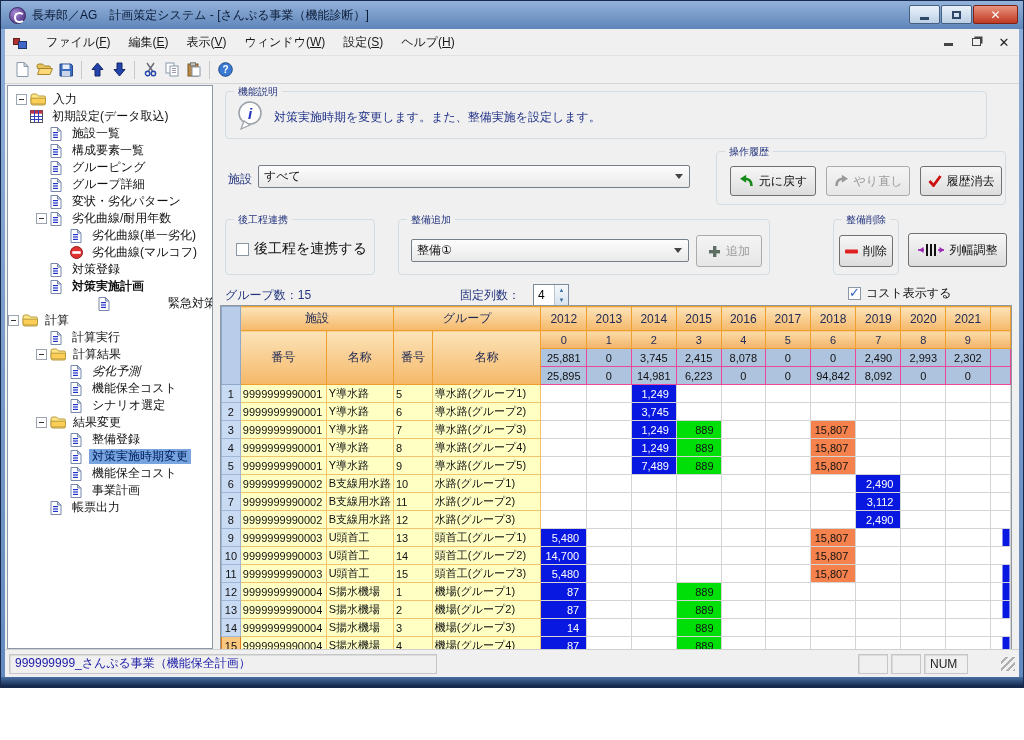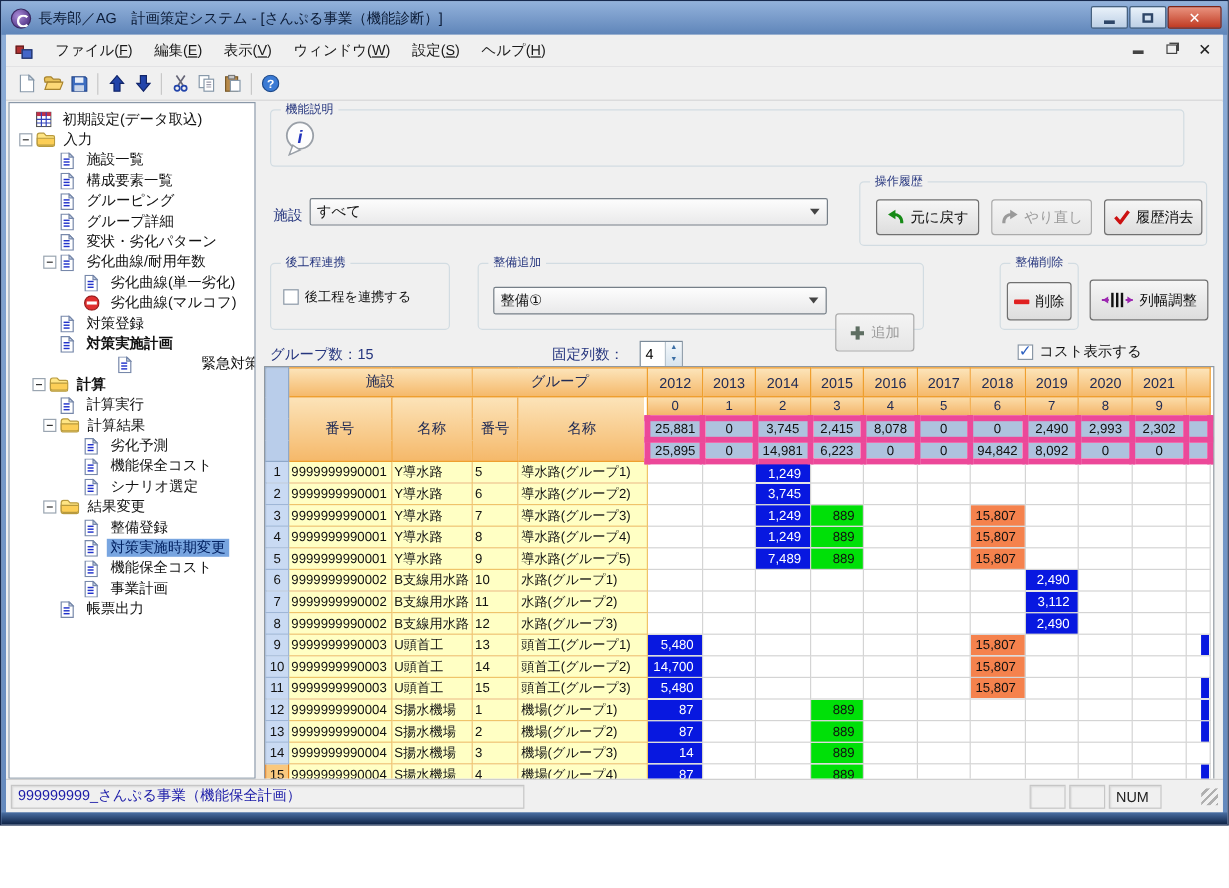--- a/index.html
+++ b/index.html
@@ -94,21 +94,21 @@
   
   .grid-wrap { position:absolute; left:5px; top:220px; width:792px; height:392px;
                border:1px solid #9098A0; background:#fff; }
   table.grid { border-collapse:collapse; table-layout:fixed; font-size:11px; }
   table.grid th, table.grid td { overflow:hidden; white-space:nowrap; padding:0 2px; }
   .corner { background:#B9CDEA; border:1px solid #8FA8C8; }
   th.oh { background:linear-gradient(#FCE3B8,#F5B869); border:1px solid #EF9F2E; color:#222C55;
           font-weight:normal; font-size:12px; }
   td.idx { background:linear-gradient(#FBDCA8,#F3B368); border:1px solid #EF9F2E; color:#222C55;
            text-align:center; }
-  td.cost { background:#AEC3DE; border:5px solid #ec4899; color:#111; text-align:center; }
+  td.cost { background:#AEC3DE; border:1px solid #ec4899; color:#111; text-align:center; }
   td.rownum { background:#C9DAF3; border:1px solid #9FB6D6; text-align:center; color:#111; }
   td.rownum.sel { background:#F9C87E; border:1px solid #E07D1A; }
   td.leftcell { background:#FFFFC4; border:1px solid #EFC46A; color:#111; }
   td.ycell { background:#fff; border:1px solid #D4D4D4; padding:0; }
   td.ycell .v { height:100%; display:flex; align-items:center; justify-content:flex-end; padding-right:5px; }
   td.ycell.blue { background:#0818E0; } td.ycell.blue .v { color:#fff; }
   td.ycell.green { background:#00E008; } td.ycell.green .v { color:#111;text-align:center; }
   td.ycell.orange { background:#F5824D; } td.ycell.orange .v { color:#111; }
   td.pcell { background:#fff; border:1px solid #D4D4D4; padding:0; }
   td.pcell.edge { background:linear-gradient(90deg,#fff 12px,#0818E0 12px); }
@@ -259,214 +259,214 @@
                 <text x="7.5" y="11" font-size="10" font-weight="bold" fill="#fff" text-anchor="middle">?</text>
               </svg>
             </span>
           </span>
         </div>
       </div>
 
     <div class="treepanel">
         <div id="tree-items">
           <div class="tree-row" style="margin-left: 8px;">
+            <span class="expander"></span>
+            <span class="tree-ico">
+              <svg width="16" height="13">
+                <path d="M1 3 q0-2 2-2 h3.5 l2 2 h5.5 q1.5 0 1.5 1.5 v6 q0 1.5-1.5 1.5 h-11 q-2 0-2-1.5 z" fill="#FFE584" stroke="#B89A3E"></path>
+                <path d="M1 5.2 h14.5 v4.3 q0 1.5-1.5 1.5 h-11 q-2 0-2-1.5 z" fill="#FCCE56" stroke="#B89A3E"></path>
+              </svg>
+            </span>
+            <span class="tree-label">入力</span>
+          </div>
+          <div class="tree-row" style="margin-left: 8px;">
             <span class="exp-spacer"></span>
             <span class="tree-ico">
               <svg width="13" height="13">
                 <rect x=".5" y=".5" width="12" height="12" fill="#fff" stroke="#555"></rect>
                 <rect x=".5" y=".5" width="12" height="3.2" fill="#C03048"></rect>
                 <path d="M4.5 .5 v12 M8.5 .5 v12 M.5 6.5 h12 M.5 9.5 h12" stroke="#3344BB" stroke-width="1"></path>
               </svg>
             </span>
             <span class="tree-label">初期設定(データ取込)</span>
           </div>
-          <div class="tree-row" style="margin-left: 8px;">
+          <div class="tree-row" style="margin-left: 28px;">
+            <span class="exp-spacer"></span>
+            <span class="tree-ico">
+              <svg width="12" height="14">
+                <path d="M1 .5 h6.5 l3.5 3.5 v9.5 h-10 z" fill="#fff" stroke="#7788AA"></path>
+                <path d="M7.5 .5 l3.5 3.5 h-3.5 z" fill="#C8D4E8" stroke="#7788AA"></path>
+                <rect x="3" y="5" width="5" height="1.2" fill="#2233CC"></rect>
+                <rect x="3" y="7.4" width="5" height="1.2" fill="#2233CC"></rect>
+                <rect x="3" y="9.8" width="5" height="1.2" fill="#2233CC"></rect>
+              </svg>
+            </span>
+            <span class="tree-label">施設一覧</span>
+          </div>
+          <div class="tree-row" style="margin-left: 28px;">
+            <span class="exp-spacer"></span>
+            <span class="tree-ico">
+              <svg width="12" height="14">
+                <path d="M1 .5 h6.5 l3.5 3.5 v9.5 h-10 z" fill="#fff" stroke="#7788AA"></path>
+                <path d="M7.5 .5 l3.5 3.5 h-3.5 z" fill="#C8D4E8" stroke="#7788AA"></path>
+                <rect x="3" y="5" width="5" height="1.2" fill="#2233CC"></rect>
+                <rect x="3" y="7.4" width="5" height="1.2" fill="#2233CC"></rect>
+                <rect x="3" y="9.8" width="5" height="1.2" fill="#2233CC"></rect>
+              </svg>
+            </span>
+            <span class="tree-label">構成要素一覧</span>
+          </div>
+          <div class="tree-row" style="margin-left: 28px;">
+            <span class="exp-spacer"></span>
+            <span class="tree-ico">
+              <svg width="12" height="14">
+                <path d="M1 .5 h6.5 l3.5 3.5 v9.5 h-10 z" fill="#fff" stroke="#7788AA"></path>
+                <path d="M7.5 .5 l3.5 3.5 h-3.5 z" fill="#C8D4E8" stroke="#7788AA"></path>
+                <rect x="3" y="5" width="5" height="1.2" fill="#2233CC"></rect>
+                <rect x="3" y="7.4" width="5" height="1.2" fill="#2233CC"></rect>
+                <rect x="3" y="9.8" width="5" height="1.2" fill="#2233CC"></rect>
+              </svg>
+            </span>
+            <span class="tree-label">グルーピング</span>
+          </div>
+          <div class="tree-row" style="margin-left: 28px;">
+            <span class="exp-spacer"></span>
+            <span class="tree-ico">
+              <svg width="12" height="14">
+                <path d="M1 .5 h6.5 l3.5 3.5 v9.5 h-10 z" fill="#fff" stroke="#7788AA"></path>
+                <path d="M7.5 .5 l3.5 3.5 h-3.5 z" fill="#C8D4E8" stroke="#7788AA"></path>
+                <rect x="3" y="5" width="5" height="1.2" fill="#2233CC"></rect>
+                <rect x="3" y="7.4" width="5" height="1.2" fill="#2233CC"></rect>
+                <rect x="3" y="9.8" width="5" height="1.2" fill="#2233CC"></rect>
+              </svg>
+            </span>
+            <span class="tree-label">グループ詳細</span>
+          </div>
+          <div class="tree-row" style="margin-left: 28px;">
+            <span class="exp-spacer"></span>
+            <span class="tree-ico">
+              <svg width="12" height="14">
+                <path d="M1 .5 h6.5 l3.5 3.5 v9.5 h-10 z" fill="#fff" stroke="#7788AA"></path>
+                <path d="M7.5 .5 l3.5 3.5 h-3.5 z" fill="#C8D4E8" stroke="#7788AA"></path>
+                <rect x="3" y="5" width="5" height="1.2" fill="#2233CC"></rect>
+                <rect x="3" y="7.4" width="5" height="1.2" fill="#2233CC"></rect>
+                <rect x="3" y="9.8" width="5" height="1.2" fill="#2233CC"></rect>
+              </svg>
+            </span>
+            <span class="tree-label">変状・劣化パターン</span>
+          </div>
+          <div class="tree-row" style="margin-left: 28px;">
+            <span class="expander"></span>
+            <span class="tree-ico">
+              <svg width="12" height="14">
+                <path d="M1 .5 h6.5 l3.5 3.5 v9.5 h-10 z" fill="#fff" stroke="#7788AA"></path>
+                <path d="M7.5 .5 l3.5 3.5 h-3.5 z" fill="#C8D4E8" stroke="#7788AA"></path>
+                <rect x="3" y="5" width="5" height="1.2" fill="#2233CC"></rect>
+                <rect x="3" y="7.4" width="5" height="1.2" fill="#2233CC"></rect>
+                <rect x="3" y="9.8" width="5" height="1.2" fill="#2233CC"></rect>
+              </svg>
+            </span>
+            <span class="tree-label">劣化曲線/耐用年数</span>
+          </div>
+          <div class="tree-row" style="margin-left: 48px;">
+            <span class="exp-spacer"></span>
+            <span class="tree-ico">
+              <svg width="12" height="14">
+                <path d="M1 .5 h6.5 l3.5 3.5 v9.5 h-10 z" fill="#fff" stroke="#7788AA"></path>
+                <path d="M7.5 .5 l3.5 3.5 h-3.5 z" fill="#C8D4E8" stroke="#7788AA"></path>
+                <rect x="3" y="5" width="5" height="1.2" fill="#2233CC"></rect>
+                <rect x="3" y="7.4" width="5" height="1.2" fill="#2233CC"></rect>
+                <rect x="3" y="9.8" width="5" height="1.2" fill="#2233CC"></rect>
+              </svg>
+            </span>
+            <span class="tree-label">劣化曲線(単一劣化)</span>
+          </div>
+          <div class="tree-row" style="margin-left: 48px;">
+            <span class="exp-spacer"></span>
+            <span class="tree-ico">
+              <svg width="13" height="13">
+                <circle cx="6.5" cy="6.5" r="6" fill="#E03030" stroke="#941C1C"></circle>
+                <rect x="2.3" y="5.2" width="8.4" height="2.6" fill="#fff"></rect>
+              </svg>
+            </span>
+            <span class="tree-label">劣化曲線(マルコフ)</span>
+          </div>
+          <div class="tree-row" style="margin-left: 28px;">
+            <span class="exp-spacer"></span>
+            <span class="tree-ico">
+              <svg width="12" height="14">
+                <path d="M1 .5 h6.5 l3.5 3.5 v9.5 h-10 z" fill="#fff" stroke="#7788AA"></path>
+                <path d="M7.5 .5 l3.5 3.5 h-3.5 z" fill="#C8D4E8" stroke="#7788AA"></path>
+                <rect x="3" y="5" width="5" height="1.2" fill="#2233CC"></rect>
+                <rect x="3" y="7.4" width="5" height="1.2" fill="#2233CC"></rect>
+                <rect x="3" y="9.8" width="5" height="1.2" fill="#2233CC"></rect>
+              </svg>
+            </span>
+            <span class="tree-label">対策登録</span>
+          </div>
+          <div class="tree-row" style="margin-left: 28px; font-weight: bold;">
+            <span class="exp-spacer"></span>
+            <span class="tree-ico">
+              <svg width="12" height="14">
+                <path d="M1 .5 h6.5 l3.5 3.5 v9.5 h-10 z" fill="#fff" stroke="#7788AA"></path>
+                <path d="M7.5 .5 l3.5 3.5 h-3.5 z" fill="#C8D4E8" stroke="#7788AA"></path>
+                <rect x="3" y="5" width="5" height="1.2" fill="#2233CC"></rect>
+                <rect x="3" y="7.4" width="5" height="1.2" fill="#2233CC"></rect>
+                <rect x="3" y="9.8" width="5" height="1.2" fill="#2233CC"></rect>
+              </svg>
+            </span>
+            <span class="tree-label">対策実施計画</span>
+          </div>
+          <div class="tree-row" style="margin-left: 28px; gap: 48px;">
+            <span class="exp-spacer"></span>
+            <span class="tree-ico">
+              <svg width="12" height="14">
+                <path d="M1 .5 h6.5 l3.5 3.5 v9.5 h-10 z" fill="#fff" stroke="#7788AA"></path>
+                <path d="M7.5 .5 l3.5 3.5 h-3.5 z" fill="#C8D4E8" stroke="#7788AA"></path>
+                <rect x="3" y="5" width="5" height="1.2" fill="#2233CC"></rect>
+                <rect x="3" y="7.4" width="5" height="1.2" fill="#2233CC"></rect>
+                <rect x="3" y="9.8" width="5" height="1.2" fill="#2233CC"></rect>
+              </svg>
+            </span>
+            <span class="tree-label">緊急対策</span>
+          </div>
+          <div class="tree-row" style="margin-left: 0;">
             <span class="expander"></span>
             <span class="tree-ico">
               <svg width="16" height="13">
                 <path d="M1 3 q0-2 2-2 h3.5 l2 2 h5.5 q1.5 0 1.5 1.5 v6 q0 1.5-1.5 1.5 h-11 q-2 0-2-1.5 z" fill="#FFE584" stroke="#B89A3E"></path>
                 <path d="M1 5.2 h14.5 v4.3 q0 1.5-1.5 1.5 h-11 q-2 0-2-1.5 z" fill="#FCCE56" stroke="#B89A3E"></path>
               </svg>
             </span>
-            <span class="tree-label">入力</span>
+            <span class="tree-label">計算</span>
           </div>
           <div class="tree-row" style="margin-left: 28px;">
             <span class="exp-spacer"></span>
             <span class="tree-ico">
               <svg width="12" height="14">
                 <path d="M1 .5 h6.5 l3.5 3.5 v9.5 h-10 z" fill="#fff" stroke="#7788AA"></path>
                 <path d="M7.5 .5 l3.5 3.5 h-3.5 z" fill="#C8D4E8" stroke="#7788AA"></path>
                 <rect x="3" y="5" width="5" height="1.2" fill="#2233CC"></rect>
                 <rect x="3" y="7.4" width="5" height="1.2" fill="#2233CC"></rect>
                 <rect x="3" y="9.8" width="5" height="1.2" fill="#2233CC"></rect>
               </svg>
             </span>
-            <span class="tree-label">施設一覧</span>
+            <span class="tree-label">計算実行</span>
           </div>
           <div class="tree-row" style="margin-left: 28px;">
-            <span class="exp-spacer"></span>
-            <span class="tree-ico">
-              <svg width="12" height="14">
-                <path d="M1 .5 h6.5 l3.5 3.5 v9.5 h-10 z" fill="#fff" stroke="#7788AA"></path>
-                <path d="M7.5 .5 l3.5 3.5 h-3.5 z" fill="#C8D4E8" stroke="#7788AA"></path>
-                <rect x="3" y="5" width="5" height="1.2" fill="#2233CC"></rect>
-                <rect x="3" y="7.4" width="5" height="1.2" fill="#2233CC"></rect>
-                <rect x="3" y="9.8" width="5" height="1.2" fill="#2233CC"></rect>
-              </svg>
-            </span>
-            <span class="tree-label">構成要素一覧</span>
-          </div>
-          <div class="tree-row" style="margin-left: 28px;">
-            <span class="exp-spacer"></span>
-            <span class="tree-ico">
-              <svg width="12" height="14">
-                <path d="M1 .5 h6.5 l3.5 3.5 v9.5 h-10 z" fill="#fff" stroke="#7788AA"></path>
-                <path d="M7.5 .5 l3.5 3.5 h-3.5 z" fill="#C8D4E8" stroke="#7788AA"></path>
-                <rect x="3" y="5" width="5" height="1.2" fill="#2233CC"></rect>
-                <rect x="3" y="7.4" width="5" height="1.2" fill="#2233CC"></rect>
-                <rect x="3" y="9.8" width="5" height="1.2" fill="#2233CC"></rect>
-              </svg>
-            </span>
-            <span class="tree-label">グルーピング</span>
-          </div>
-          <div class="tree-row" style="margin-left: 28px;">
-            <span class="exp-spacer"></span>
-            <span class="tree-ico">
-              <svg width="12" height="14">
-                <path d="M1 .5 h6.5 l3.5 3.5 v9.5 h-10 z" fill="#fff" stroke="#7788AA"></path>
-                <path d="M7.5 .5 l3.5 3.5 h-3.5 z" fill="#C8D4E8" stroke="#7788AA"></path>
-                <rect x="3" y="5" width="5" height="1.2" fill="#2233CC"></rect>
-                <rect x="3" y="7.4" width="5" height="1.2" fill="#2233CC"></rect>
-                <rect x="3" y="9.8" width="5" height="1.2" fill="#2233CC"></rect>
-              </svg>
-            </span>
-            <span class="tree-label">グループ詳細</span>
-          </div>
-          <div class="tree-row" style="margin-left: 28px;">
-            <span class="exp-spacer"></span>
-            <span class="tree-ico">
-              <svg width="12" height="14">
-                <path d="M1 .5 h6.5 l3.5 3.5 v9.5 h-10 z" fill="#fff" stroke="#7788AA"></path>
-                <path d="M7.5 .5 l3.5 3.5 h-3.5 z" fill="#C8D4E8" stroke="#7788AA"></path>
-                <rect x="3" y="5" width="5" height="1.2" fill="#2233CC"></rect>
-                <rect x="3" y="7.4" width="5" height="1.2" fill="#2233CC"></rect>
-                <rect x="3" y="9.8" width="5" height="1.2" fill="#2233CC"></rect>
-              </svg>
-            </span>
-            <span class="tree-label">変状・劣化パターン</span>
-          </div>
-          <div class="tree-row" style="margin-left: 28px;">
-            <span class="expander"></span>
-            <span class="tree-ico">
-              <svg width="12" height="14">
-                <path d="M1 .5 h6.5 l3.5 3.5 v9.5 h-10 z" fill="#fff" stroke="#7788AA"></path>
-                <path d="M7.5 .5 l3.5 3.5 h-3.5 z" fill="#C8D4E8" stroke="#7788AA"></path>
-                <rect x="3" y="5" width="5" height="1.2" fill="#2233CC"></rect>
-                <rect x="3" y="7.4" width="5" height="1.2" fill="#2233CC"></rect>
-                <rect x="3" y="9.8" width="5" height="1.2" fill="#2233CC"></rect>
-              </svg>
-            </span>
-            <span class="tree-label">劣化曲線/耐用年数</span>
-          </div>
-          <div class="tree-row" style="margin-left: 48px;">
-            <span class="exp-spacer"></span>
-            <span class="tree-ico">
-              <svg width="12" height="14">
-                <path d="M1 .5 h6.5 l3.5 3.5 v9.5 h-10 z" fill="#fff" stroke="#7788AA"></path>
-                <path d="M7.5 .5 l3.5 3.5 h-3.5 z" fill="#C8D4E8" stroke="#7788AA"></path>
-                <rect x="3" y="5" width="5" height="1.2" fill="#2233CC"></rect>
-                <rect x="3" y="7.4" width="5" height="1.2" fill="#2233CC"></rect>
-                <rect x="3" y="9.8" width="5" height="1.2" fill="#2233CC"></rect>
-              </svg>
-            </span>
-            <span class="tree-label">劣化曲線(単一劣化)</span>
-          </div>
-          <div class="tree-row" style="margin-left: 48px;">
-            <span class="exp-spacer"></span>
-            <span class="tree-ico">
-              <svg width="13" height="13">
-                <circle cx="6.5" cy="6.5" r="6" fill="#E03030" stroke="#941C1C"></circle>
-                <rect x="2.3" y="5.2" width="8.4" height="2.6" fill="#fff"></rect>
-              </svg>
-            </span>
-            <span class="tree-label">劣化曲線(マルコフ)</span>
-          </div>
-          <div class="tree-row" style="margin-left: 28px;">
-            <span class="exp-spacer"></span>
-            <span class="tree-ico">
-              <svg width="12" height="14">
-                <path d="M1 .5 h6.5 l3.5 3.5 v9.5 h-10 z" fill="#fff" stroke="#7788AA"></path>
-                <path d="M7.5 .5 l3.5 3.5 h-3.5 z" fill="#C8D4E8" stroke="#7788AA"></path>
-                <rect x="3" y="5" width="5" height="1.2" fill="#2233CC"></rect>
-                <rect x="3" y="7.4" width="5" height="1.2" fill="#2233CC"></rect>
-                <rect x="3" y="9.8" width="5" height="1.2" fill="#2233CC"></rect>
-              </svg>
-            </span>
-            <span class="tree-label">対策登録</span>
-          </div>
-          <div class="tree-row" style="margin-left: 28px; font-weight: bold;">
-            <span class="exp-spacer"></span>
-            <span class="tree-ico">
-              <svg width="12" height="14">
-                <path d="M1 .5 h6.5 l3.5 3.5 v9.5 h-10 z" fill="#fff" stroke="#7788AA"></path>
-                <path d="M7.5 .5 l3.5 3.5 h-3.5 z" fill="#C8D4E8" stroke="#7788AA"></path>
-                <rect x="3" y="5" width="5" height="1.2" fill="#2233CC"></rect>
-                <rect x="3" y="7.4" width="5" height="1.2" fill="#2233CC"></rect>
-                <rect x="3" y="9.8" width="5" height="1.2" fill="#2233CC"></rect>
-              </svg>
-            </span>
-            <span class="tree-label">対策実施計画</span>
-          </div>
-          <div class="tree-row" style="margin-left: 28px; gap: 48px;">
-            <span class="exp-spacer"></span>
-            <span class="tree-ico">
-              <svg width="12" height="14">
-                <path d="M1 .5 h6.5 l3.5 3.5 v9.5 h-10 z" fill="#fff" stroke="#7788AA"></path>
-                <path d="M7.5 .5 l3.5 3.5 h-3.5 z" fill="#C8D4E8" stroke="#7788AA"></path>
-                <rect x="3" y="5" width="5" height="1.2" fill="#2233CC"></rect>
-                <rect x="3" y="7.4" width="5" height="1.2" fill="#2233CC"></rect>
-                <rect x="3" y="9.8" width="5" height="1.2" fill="#2233CC"></rect>
-              </svg>
-            </span>
-            <span class="tree-label">緊急対策</span>
-          </div>
-          <div class="tree-row" style="margin-left: 19px; font-weight: bold;">
             <span class="expander"></span>
             <span class="tree-ico">
               <svg width="16" height="13">
                 <path d="M1 3 q0-2 2-2 h3.5 l2 2 h5.5 q1.5 0 1.5 1.5 v6 q0 1.5-1.5 1.5 h-11 q-2 0-2-1.5 z" fill="#FFE584" stroke="#B89A3E"></path>
                 <path d="M1 5.2 h14.5 v4.3 q0 1.5-1.5 1.5 h-11 q-2 0-2-1.5 z" fill="#FCCE56" stroke="#B89A3E"></path>
               </svg>
             </span>
-            <span class="tree-label">計算</span>
-          </div>
-          <div class="tree-row" style="margin-left: 28px;">
-            <span class="exp-spacer"></span>
-            <span class="tree-ico">
-              <svg width="12" height="14">
-                <path d="M1 .5 h6.5 l3.5 3.5 v9.5 h-10 z" fill="#fff" stroke="#7788AA"></path>
-                <path d="M7.5 .5 l3.5 3.5 h-3.5 z" fill="#C8D4E8" stroke="#7788AA"></path>
-                <rect x="3" y="5" width="5" height="1.2" fill="#2233CC"></rect>
-                <rect x="3" y="7.4" width="5" height="1.2" fill="#2233CC"></rect>
-                <rect x="3" y="9.8" width="5" height="1.2" fill="#2233CC"></rect>
-              </svg>
-            </span>
-            <span class="tree-label">計算実行</span>
-          </div>
-          <div class="tree-row" style="margin-left: 28px;">
-            <span class="expander"></span>
-            <span class="tree-ico">
-              <svg width="16" height="13">
-                <path d="M1 3 q0-2 2-2 h3.5 l2 2 h5.5 q1.5 0 1.5 1.5 v6 q0 1.5-1.5 1.5 h-11 q-2 0-2-1.5 z" fill="#FFE584" stroke="#B89A3E"></path>
-                <path d="M1 5.2 h14.5 v4.3 q0 1.5-1.5 1.5 h-11 q-2 0-2-1.5 z" fill="#FCCE56" stroke="#B89A3E"></path>
-              </svg>
-            </span>
             <span class="tree-label">計算結果</span>
           </div>
-          <div class="tree-row" style="margin-left: 48px;">
+          <div class="tree-row" style="margin-left: 48px; font-style: italic;">
             <span class="exp-spacer"></span>
             <span class="tree-ico">
               <svg width="12" height="14">
                 <path d="M1 .5 h6.5 l3.5 3.5 v9.5 h-10 z" fill="#fff" stroke="#7788AA"></path>
                 <path d="M7.5 .5 l3.5 3.5 h-3.5 z" fill="#C8D4E8" stroke="#7788AA"></path>
                 <rect x="3" y="5" width="5" height="1.2" fill="#2233CC"></rect>
                 <rect x="3" y="7.4" width="5" height="1.2" fill="#2233CC"></rect>
                 <rect x="3" y="9.8" width="5" height="1.2" fill="#2233CC"></rect>
               </svg>
             </span>
@@ -580,20 +580,21 @@
 
       <div class="groupbox" style="left:10px;top:6px;width:762px;height:48px;">
         <span class="group-label">機能説明</span>
         <span style="position:absolute;left:10px;top:8px;">
           <svg width="28" height="30">
               <circle cx="14" cy="13" r="11" fill="#FDFDFD" stroke="#9AA0A8" stroke-width="1.5"></circle>
               <path d="M8 21 l-3 8 9-4 z" fill="#FDFDFD" stroke="#9AA0A8" stroke-width="1.2"></path>
               <text x="14" y="19" font-size="15" font-weight="bold" font-style="italic" fill="#2233BB" text-anchor="middle">i</text>
             </svg>
         </span>
+        <span class="navy-label" style="position:absolute;left:48px;top:17px;color:#223388;">対策実施時期を変更します。また、整備実施を設定します。</span>
       </div>
 
       <span class="navy-label" style="position:absolute;left:13px;top:86px;">施設</span>
       <div class="combo" style="left:43px;top:80px;width:432px;">
         <span>すべて</span>
         <span class="arrow"></span>
       </div>
 
       <div class="groupbox" style="left:501px;top:66px;width:290px;height:54px;">
         <span class="group-label">操作履歴</span>
@@ -622,32 +623,32 @@
               <path d="M1.5 6 L5.5 10.5 L12.5 1" fill="none" stroke="#CC1111" stroke-width="2.8"></path>
             </svg>
           </span>
         <span>履歴消去</span>
       </div>
 
       <div class="groupbox" style="left:10px;top:134px;width:150px;height:56px;">
         <span class="group-label">後工程連携</span>
         <label class="checkbox" style="position:absolute;left:10px;top:20px;">
           <span class="box" id="link-box"></span>
-          <span style="font-size:11px;">後工程を連携する</span>
+          <span style="font-size:14px;">後工程を連携する</span>
         </label>
       </div>
 
       <div class="groupbox" style="left:183px;top:134px;width:372px;height:56px;">
         <span class="group-label">整備追加</span>
       </div>
       <div class="combo" style="left:196px;top:154px;width:278px;">
         <span>整備①</span>
         <span class="arrow"></span>
       </div>
-      <div class="btn disabled" style="left:481px;top:150px;width:66px;height:32px;margin-top:26px;">
+      <div class="btn disabled" style="left:481px;top:150px;width:66px;height:32px;">
         <span>
             <svg width="13" height="13">
               <rect x="5" y="1" width="3.4" height="11" fill="#5E6E62"></rect>
               <rect x="1" y="5" width="11" height="3.4" fill="#5E6E62"></rect>
             </svg>
           </span>
         <span>追加</span>
       </div>
 
       <div class="groupbox" style="left:618px;top:134px;width:66px;height:56px;">

